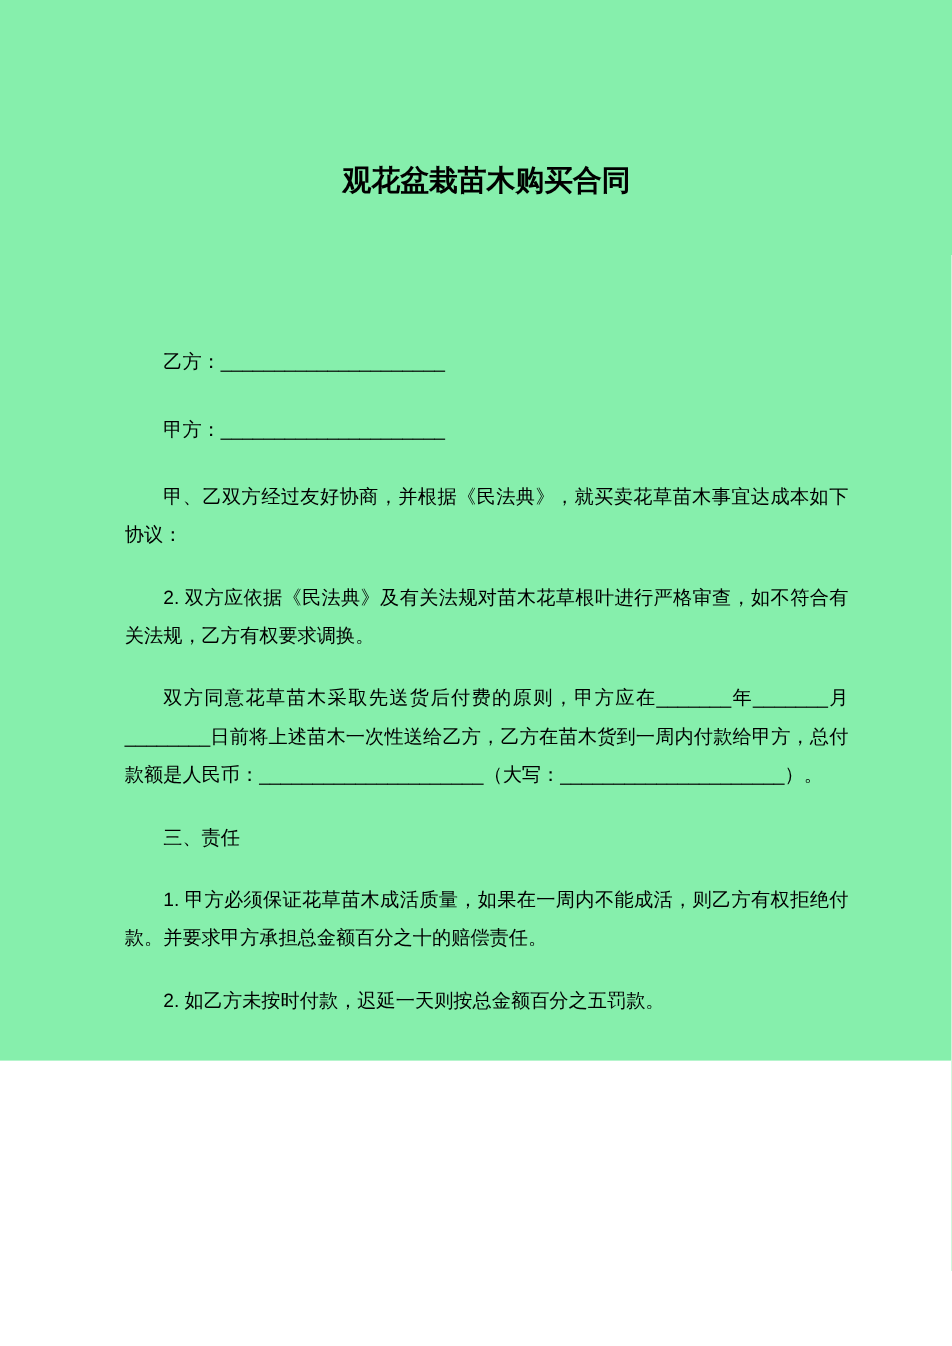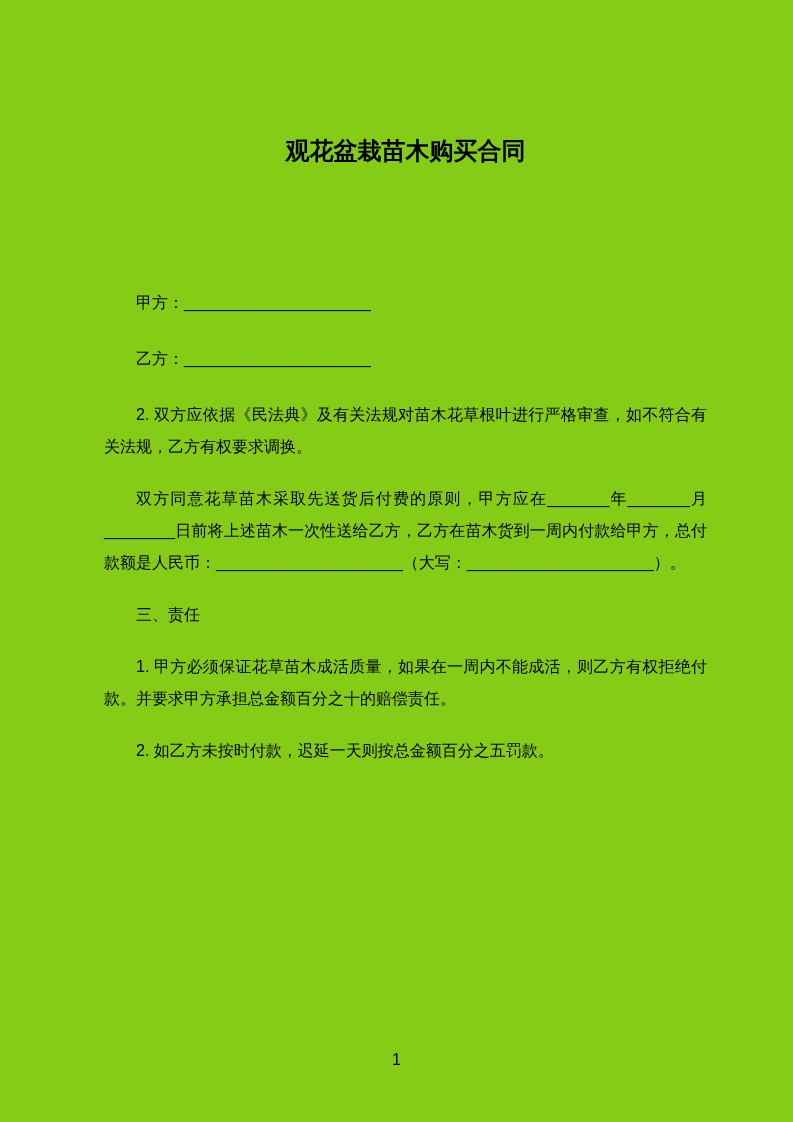--- a/index.html
+++ b/index.html
@@ -3,23 +3,23 @@
 <meta charset="utf-8">
 <style>
   html, body {
     margin: 0;
     padding: 0;
     background: #ffffff;
   }
   .page {
     position: relative;
     width: 793px;
-    height: 1122px;
+    height: 884px;
     box-sizing: border-box;
-    background: #84cc16;
+    background: #86efac;
     color: #000000;
     font-family: "Liberation Sans", "DejaVu Sans", sans-serif;
     font-size: 16px;
     padding: 130px 86px 0 104px;
     overflow: hidden;
   }
   .title {
     font-size: 24px;
     font-weight: bold;
     text-align: center;
@@ -53,24 +53,25 @@
     line-height: 24px;
   }
 </style>
 </head>
 <body>
 
 <div class="page">
 
   <h1 class="title">观花盆栽苗木购买合同</h1>
 
+  <p class="party-line"><span>乙方：</span><span>_____________________</span></p>
+
   <p class="party-line"><span>甲方：</span><span>_____________________</span></p>
 
-  <p class="party-line"><span>乙方：</span><span>_____________________</span></p>
-
+  <p class="para">甲、乙双方经过友好协商，并根据《民法典》，就买卖花草苗木事宜达成本如下协议：</p>
 
 
 
   <p class="para">2. 双方应依据《民法典》及有关法规对苗木花草根叶进行严格审查，如不符合有关法规，乙方有权要求调换。</p>
 
 
   <p class="para">双方同意花草苗木采取先送货后付费的原则，甲方应在_______年_______月________日前将上述苗木一次性送给乙方，乙方在苗木货到一周内付款给甲方，总付款额是人民币：_____________________（大写：_____________________）。</p>
 
   <p class="heading">三、责任</p>
 

